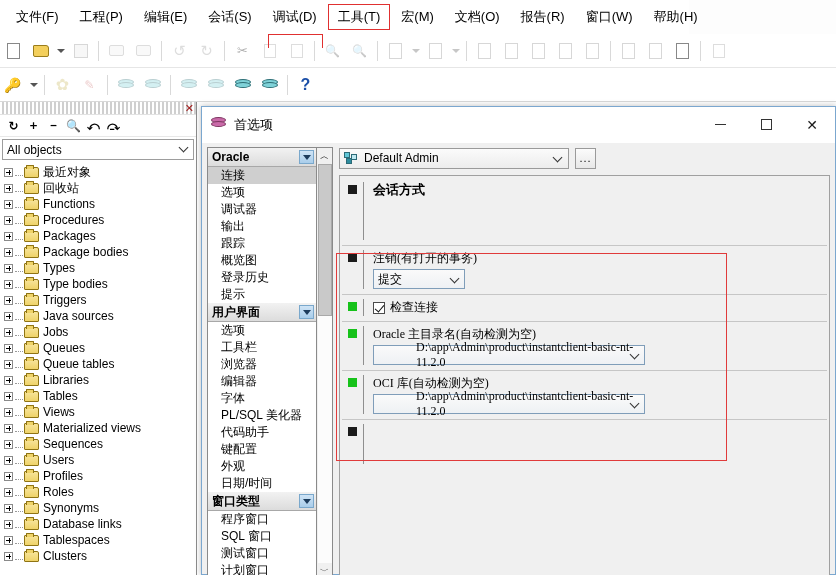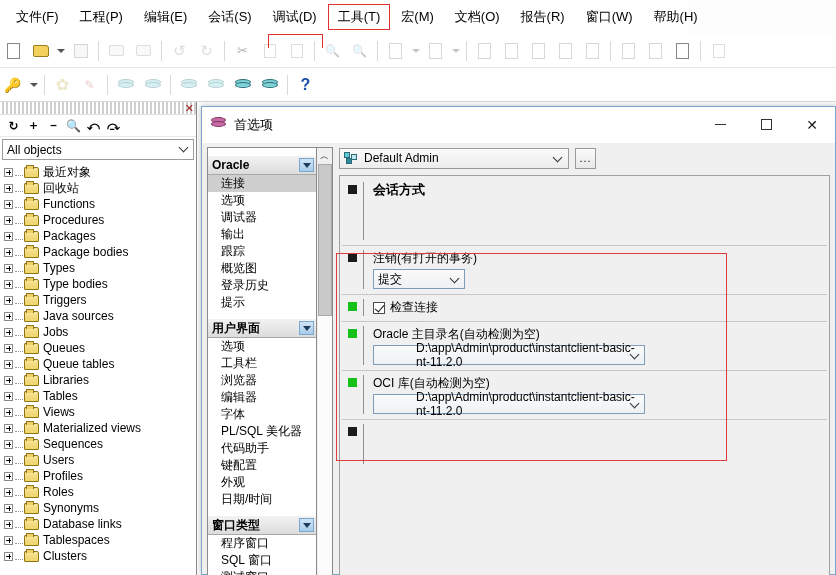--- a/index.html
+++ b/index.html
@@ -164,21 +164,21 @@
   #catbox {
     width: 110px; margin: 4px 0 40px 5px;
     border: 1px solid #8a8a8a; background: #fff;
     display: flex; flex-direction: column; overflow: hidden;
   }
   .cat-header {
     background: linear-gradient(#f2f2f2,#dcdcdc);
     border-bottom: 1px solid #a8a8a8;
     font-weight: bold; font-size: 12px;
     height: 19px; display: flex; align-items: center; padding-left: 4px;
-    position: relative; flex: 0 0 auto; margin-top: 8px;
+    position: relative; flex: 0 0 auto;
   }
   .cat-header .hdrbtn {
     position: absolute; right: 2px; top: 2px; width: 15px; height: 14px;
     background: linear-gradient(#cfe4f6,#a9cdea); border: 1px solid #7aa8cc;
     display:flex;align-items:center;justify-content:center;
   }
   .cat-header .hdrbtn::after {
     content:""; width:0;height:0;
     border-left:4px solid transparent;border-right:4px solid transparent;border-top:5px solid #1d3c5c;
   }
@@ -221,21 +221,21 @@
     border: 1px solid #9a9a9a; background: linear-gradient(#fbfbfb,#e8e8e8);
     display:flex;align-items:center;justify-content:center;font-size:11px;
     letter-spacing:1px; line-height:6px; flex:0 0 auto;
   }
 
   #settings-outer {
     flex: 1 1 auto; margin-top: 6px;
     border: 1px solid #a0a0a0; background: #f0f0f0;
     padding: 2px; overflow: hidden; position: relative;
   }
-  #settings-list { display: flex; flex-direction: column; }
+  #settings-list { display: flex; flex-direction: column; font-family: Liberation Serif, serif; }
   .srow {
     border-top: 1px solid #c6c6c6;
     display: flex; align-items: flex-start;
     padding: 4px 0 5px 0;
     background: #f0f0f0;
   }
   .srow:first-child { border-top: none; }
   .srow .bullet {
     width: 9px; height: 9px; margin: 3px 6px 0 6px; flex: 0 0 auto;
     background: #1b1b1b;

